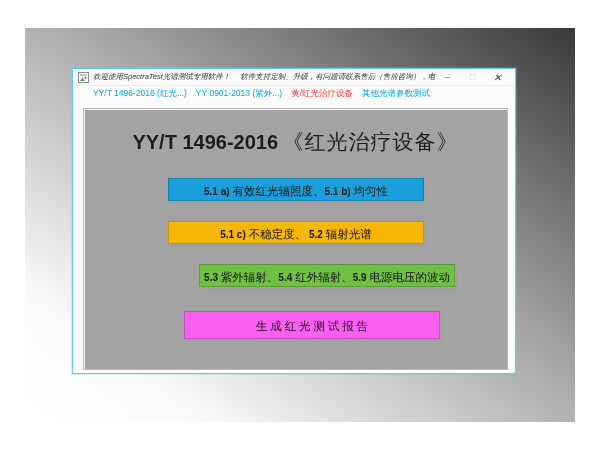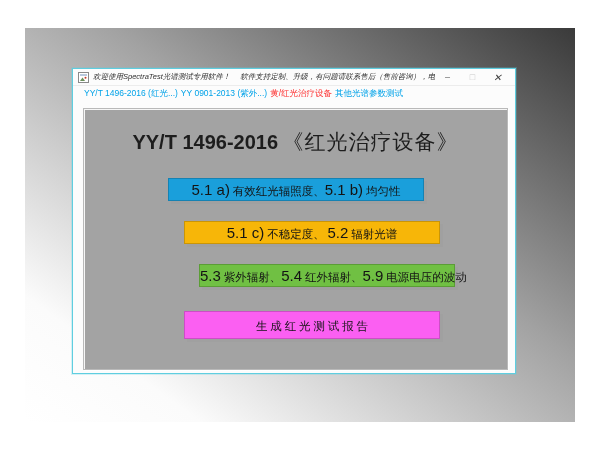--- a/index.html
+++ b/index.html
@@ -18,39 +18,39 @@
   .titlebar{height:17px;display:flex;align-items:center;padding:0 5px;box-sizing:border-box;
     border-bottom:1px solid #ececec;white-space:nowrap;font-style:italic;}
   .app-icon{width:11px;height:11px;flex:0 0 11px;margin-right:4px;}
   .t-left{font-size:7.5px;color:#2e2e2e;letter-spacing:0;}
   .t-right{font-size:7.5px;color:#2e2e2e;margin-left:10px;flex:1 1 auto;overflow:hidden;}
   .ctrl{width:25px;text-align:center;font-size:9px;color:#404040;flex:0 0 25px;cursor:default;}
   .ctrl.max{color:#c9c9c9;}
   .ctrl.close{font-size:10px;}
 
   
-  .tabbar{height:16px;display:flex;align-items:center;padding:0 11px;gap:3px;white-space:nowrap;}
+  .tabbar{height:16px;display:flex;align-items:center;padding:0 20px;gap:9px;white-space:nowrap;}
   .tab{font-size:8.5px;cursor:pointer;}
 
   
   .panel{position:absolute;left:10px;top:39px;width:423px;height:260px;box-sizing:content-box;
     background:#a3a3a3;border:1px solid #b9b9b9;
     box-shadow:inset 1px 1px 0 rgba(255,255,255,.9),1px 1px 0 rgba(255,255,255,.9);}
 
   .heading{position:absolute;top:19px;left:0;width:100%;text-align:center;color:#1d1d1d;white-space:nowrap;}
   .heading .code{font-family:"Liberation Sans",sans-serif;font-weight:700;font-size:20px;}
   .heading .name{font-family:"Liberation Serif",serif;font-weight:400;font-size:21px;letter-spacing:1px;}
 
   .action-btn{position:absolute;left:84px;width:256px;text-align:center;color:#141414;
     border:1px solid rgba(0,0,0,.18);box-sizing:border-box;cursor:pointer;
     box-shadow:3px 3px 0 #a0a0a0;white-space:nowrap;}
-  .action-btn .bp{font-family:"Liberation Sans",sans-serif;font-weight:400;font-size:15px;}
+  .action-btn .bp{font-family:"Liberation Sans",sans-serif;font-weight:700;font-size:10px;}
   .action-btn .np{font-family:"Liberation Serif",serif;font-weight:400;font-size:11.5px;}
   .btn0{top:69px;height:23px;line-height:21px;}
-  .btn1{top:112px;height:23px;line-height:21px;margin-left:16px;}
+  .btn1{top:112px;height:23px;line-height:21px;}
   .btn2{top:155px;height:23px;line-height:21px;margin-left:31px;}
   .btn3{top:202px;height:28px;line-height:26px;}
 </style>
 </head>
 <body>
 
 <div class="stage">
   <div class="backdrop"></div>
 
   <div class="window" style="border-color: rgb(95, 206, 224);">

